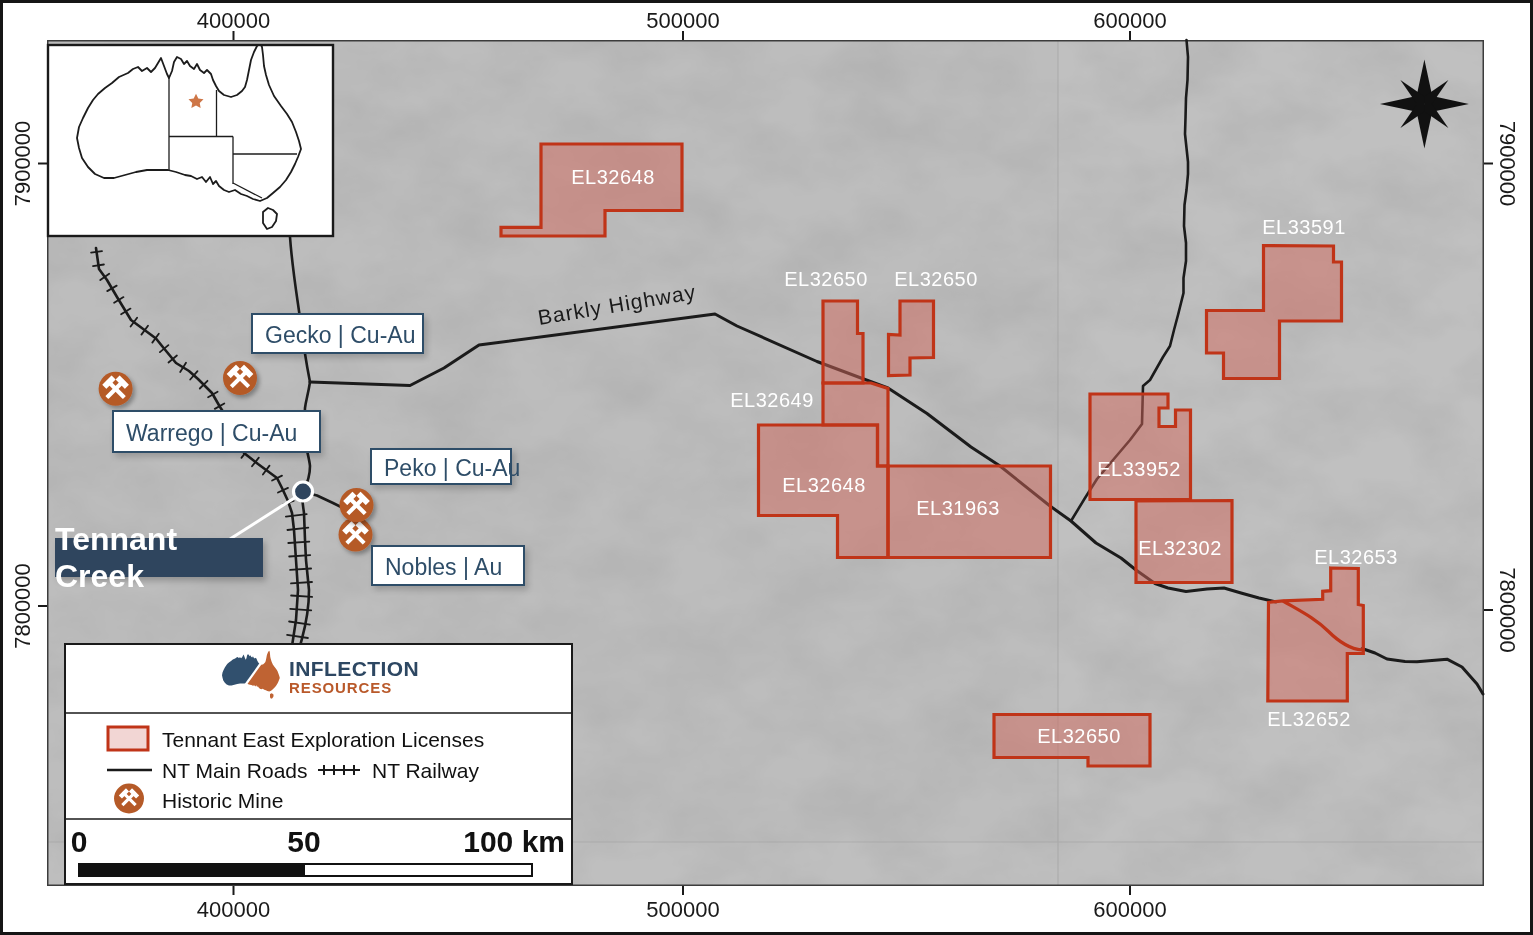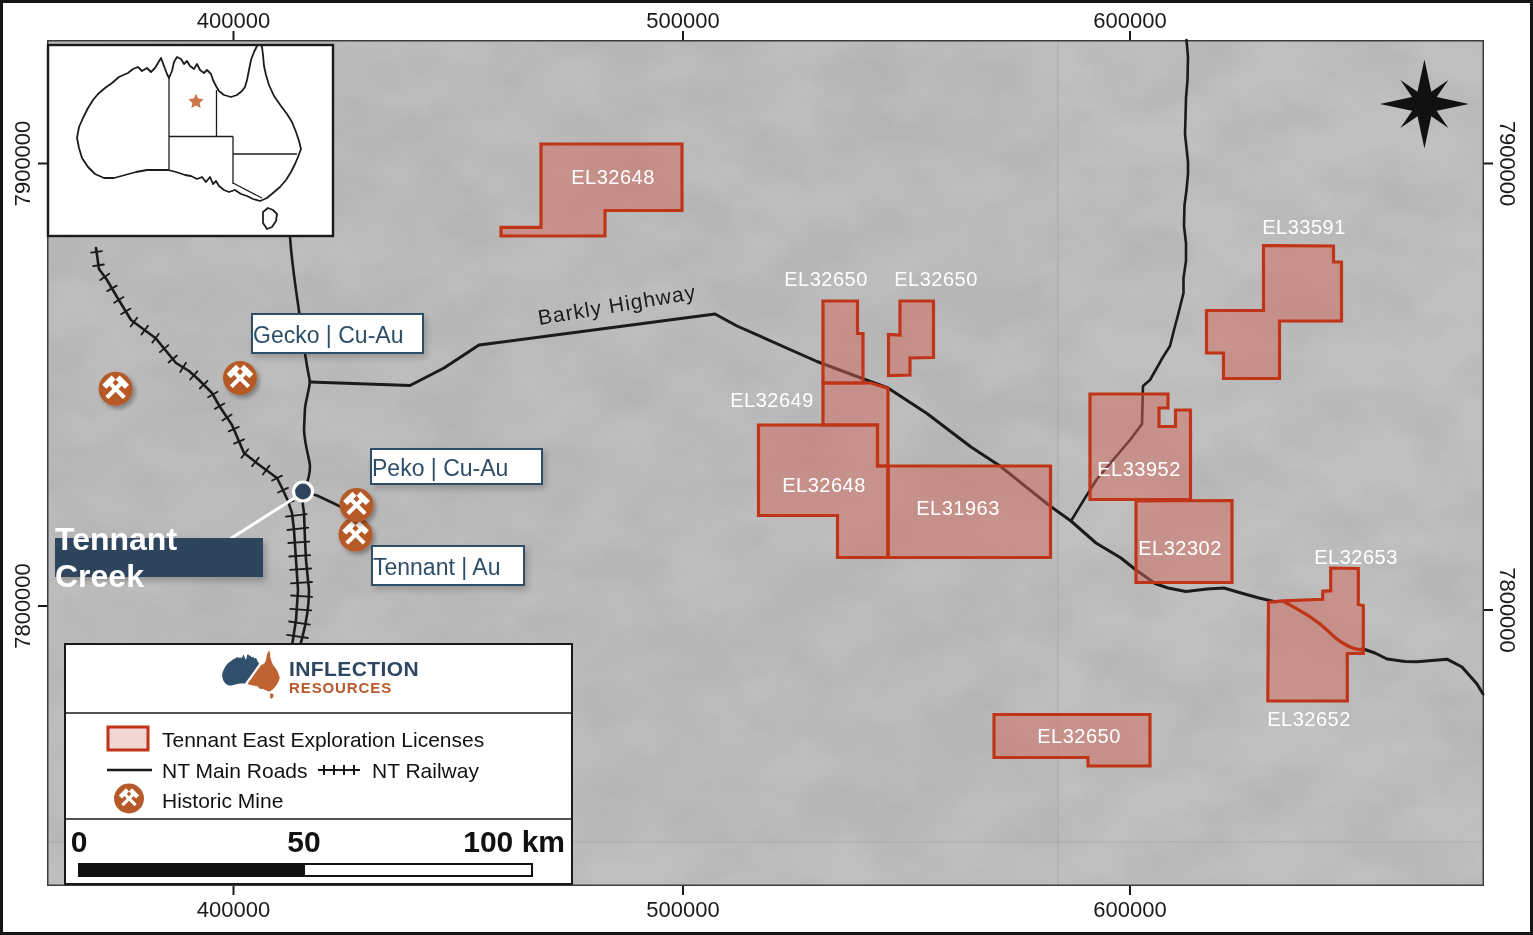--- a/index.html
+++ b/index.html
@@ -1,20 +1,20 @@
 <!DOCTYPE html>
 <html><head>
 <meta charset="utf-8">
 <style>
   html,body{margin:0;padding:0;}
   body{width:1533px;height:935px;background:#fff;font-family:"Liberation Sans",sans-serif;overflow:hidden;}
   #page{position:relative;width:1533px;height:935px;overflow:hidden;}
   #basesvg{position:absolute;left:0;top:0;z-index:1;}
   .lbox{position:absolute;z-index:3;background:#fff;border:2.5px solid #2e4d68;color:#2e4d68;
-        display:flex;align-items:center;justify-content:flex-start;font-size:23px;white-space:nowrap;box-sizing:border-box;padding-top:3px;box-shadow:3px 4px 6px rgba(0,0,0,0.18);}
+        display:flex;align-items:center;justify-content:flex-start;font-size:23px;white-space:nowrap;box-sizing:border-box;padding-top:3px;padding-left:12px;box-shadow:3px 4px 6px rgba(0,0,0,0.18);}
   #tennant{position:absolute;z-index:3;background:#2f455e;color:#fff;font-weight:bold;font-size:32px;box-shadow:3px 4px 6px rgba(0,0,0,0.22);
         display:flex;align-items:center;justify-content:center;box-sizing:border-box;}
   #legend{position:absolute;z-index:4;left:64px;top:643px;width:509px;height:242px;background:#fff;
         border:2px solid #1a1a1a;box-sizing:border-box;}
 </style>
 </head>
 <body>
 <div id="page">
 <svg id="basesvg" width="1533" height="935" viewBox="0 0 1533 935">
 
@@ -215,22 +215,23 @@
     <text x="683" y="917">500000</text>
     <text x="1130" y="917">600000</text>
     <text x="22" y="163.5" transform="rotate(-90 22 163.5)" dominant-baseline="central">7900000</text>
     <text x="22" y="606" transform="rotate(-90 22 606)" dominant-baseline="central">7800000</text>
     <text x="1507" y="163.5" transform="rotate(90 1507 163.5)" dominant-baseline="central">7900000</text>
     <text x="1507" y="610" transform="rotate(90 1507 610)" dominant-baseline="central">7800000</text>
   </g>
 </svg>
 
 <div class="lbox" style="left:251px;top:313px;width:173px;height:41px;">Gecko | Cu-Au</div>
-<div class="lbox" style="left:370px;top:448px;width:173px;height:37px;">Peko | Cu-Au</div>
-<div class="lbox" style="left:371px;top:545px;width:154px;height:41px;">Tennant | Au</div>
+<div class="lbox" style="left:112px;top:410px;width:209px;height:43px;">Warrego | Cu-Au</div>
+<div class="lbox" style="left:370px;top:448px;width:142px;height:37px;">Peko | Cu-Au</div>
+<div class="lbox" style="left:371px;top:545px;width:154px;height:41px;">Nobles | Au</div>
 <div id="tennant" style="left:55px;top:538px;width:208px;height:39px;">Tennant Creek</div>
 
 <div id="legend">
   <svg width="505" height="238" viewBox="0 0 505 238">
     <line x1="0" y1="68" x2="505" y2="68" stroke="#1a1a1a" stroke-width="1.6"></line>
     <line x1="0" y1="174" x2="505" y2="174" stroke="#1a1a1a" stroke-width="1.6"></line>
 
     <g id="logo" transform="translate(156,7) scale(0.258)">
       <g transform="translate(-77,-48)">
         <clipPath id="navclip">

